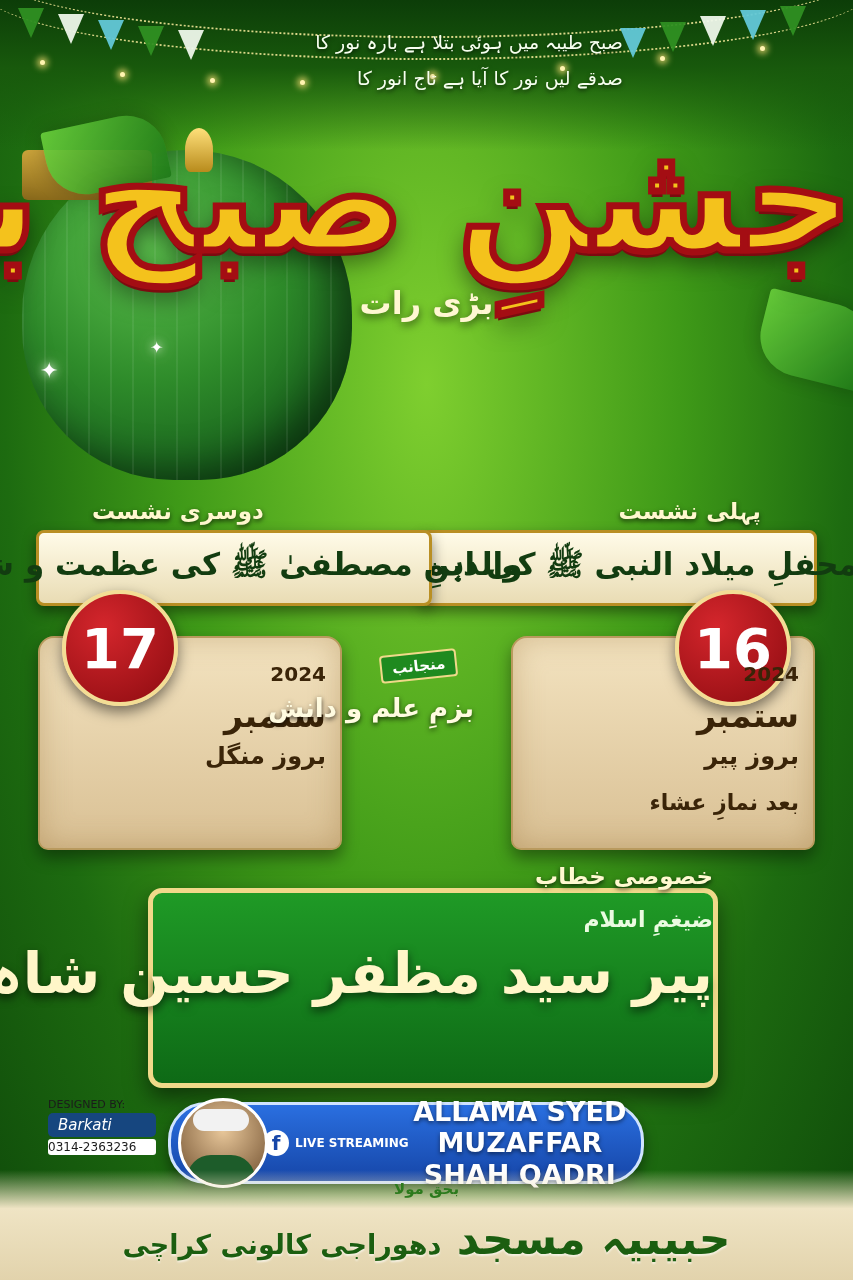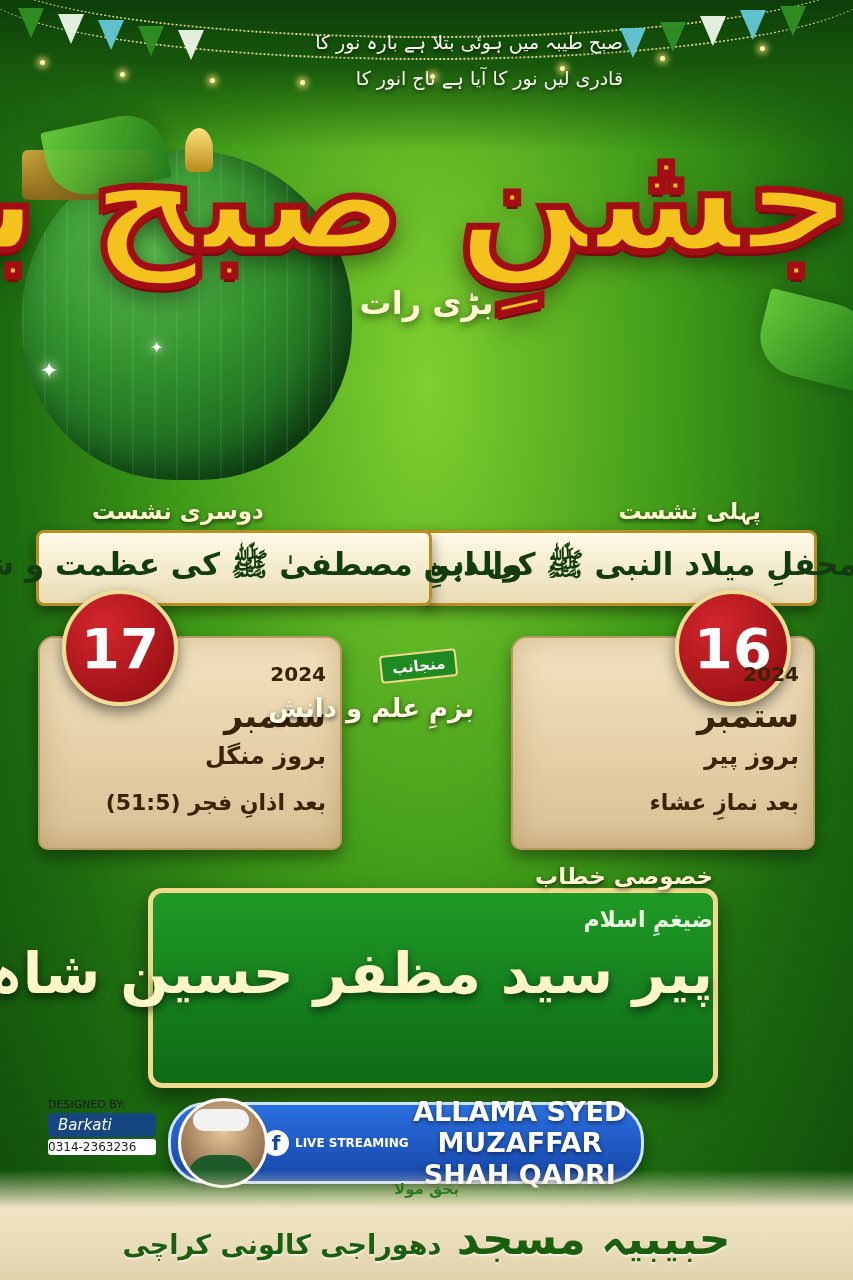--- a/index.html
+++ b/index.html
@@ -396,21 +396,21 @@
   </div>
   <div class="dome-neck" style="left:22px; top:150px; transform: translate(0,0);"></div>
   <div class="finial" style="left:185px; top:128px;"></div>
   <div class="green-flag" style="left:46px;  top:120px; width:120px; height:70px; transform: rotate(-12deg);"></div>
   <div class="green-flag" style="left:760px; top:300px; width:110px; height:80px; transform: rotate(14deg);"></div>
   <div class="sparkle" style="left:40px; top:360px;">✦</div>
   <div class="sparkle" style="left:150px; top:340px; font-size:16px;">✦</div>
 
   <div class="couplet urdu">
     <div>صبح طیبہ میں ہوئی بتلا ہے بارہ نور کا</div>
-    <div>قادری لیں نور کا آیا ہے تاج انور کا</div>
+    <div>صدقے لیں نور کا آیا ہے تاج انور کا</div>
   </div>
 
   <div class="title-wrap">
     <div class="title-main urdu">جشنِ صبح بہاراں</div>
     <div class="title-sub urdu">بڑی رات</div>
   </div>
 
   <div class="session-label urdu" id="session-1-label">پہلی نشست</div>
   <div class="session" id="session-1">
     <span class="text urdu">محفلِ میلاد النبی ﷺ کی اہمیت</span>
@@ -427,21 +427,20 @@
     <div class="d-line d-month urdu">ستمبر</div>
     <div class="d-line d-day urdu">بروز پیر</div>
     <div class="d-line d-time urdu">بعد نمازِ عشاء</div>
   </div>
 
   <div class="scroll" id="scroll-left">
     <div class="badge" id="badge-17">17</div>
     <div class="d-line d-year">2024</div>
     <div class="d-line d-month urdu">ستمبر</div>
     <div class="d-line d-day urdu">بروز منگل</div>
-    <div class="d-line d-time urdu">بعد اذانِ فجر (5:15)</div>
   </div>
 
   <div class="ribbon urdu">منجانب</div>
   <div class="bazm urdu">بزمِ علم و دانش</div>
 
   <div class="speaker-panel">
     <div class="speaker-kicker urdu">خصوصی خطاب</div>
     <div class="speaker-pre urdu">ضیغمِ اسلام</div>
     <div class="speaker-name urdu">پیر سید مظفر حسین شاہ قادری</div>
   </div>

